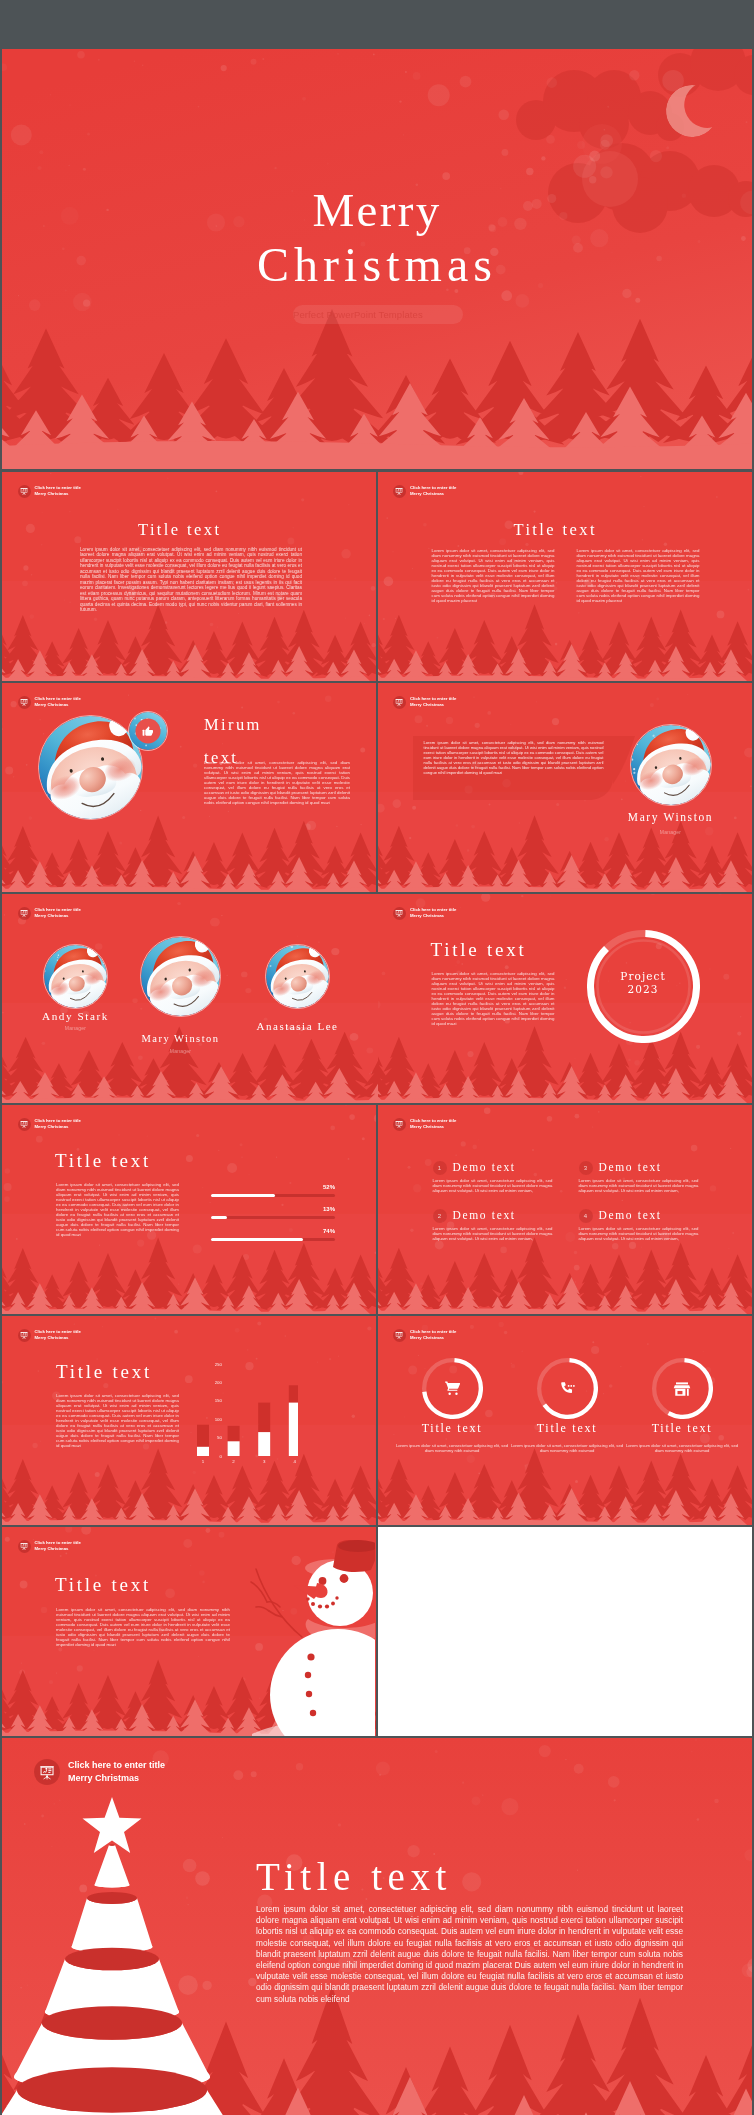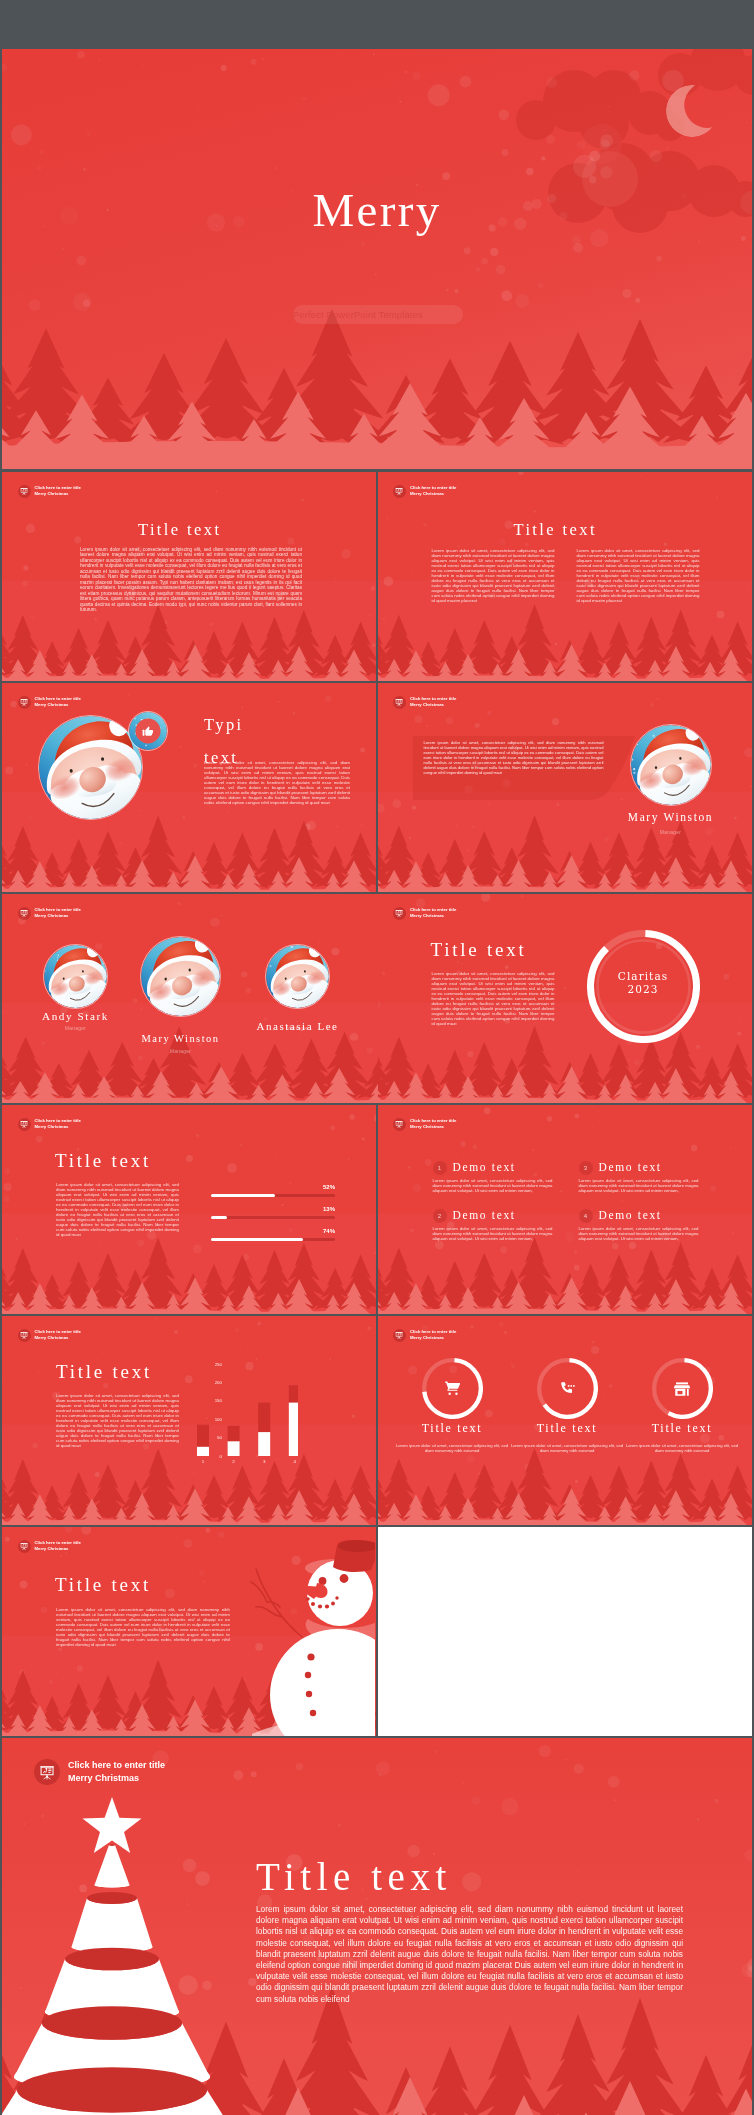--- a/index.html
+++ b/index.html
@@ -211,20 +211,21 @@
           <circle cx="371.8" cy="5.4" r="0.9" fill="#fff" opacity="0.112"></circle>
           <circle cx="84.6" cy="254.2" r="3.6" fill="#fff" opacity="0.087"></circle>
           <circle cx="37.5" cy="119.0" r="2.1" fill="#fff" opacity="0.039"></circle>
           <circle cx="221.7" cy="19.1" r="3.1" fill="#fff" opacity="0.106"></circle>
           <circle cx="697.0" cy="192.4" r="1.5" fill="#fff" opacity="0.037"></circle>
           <circle cx="360.9" cy="195.0" r="2.5" fill="#fff" opacity="0.034"></circle>
           <circle cx="1.2" cy="18.2" r="3.8" fill="#fff" opacity="0.041"></circle>
         </svg>
       </div>
       <div class="hl" style="top:137px;font-size:47px;line-height:48px;letter-spacing:.05em">Merry</div>
+      <div class="hl" style="top:192px;font-size:48px;line-height:48px;letter-spacing:.105em">Christmas</div>
       <div class="pill" style="left:291px;top:256px;width:170px;height:19px;line-height:19px;font-size:9.5px">Perfect PowerPoint Templates</div>
     </div>
     <div class="slide" id="s1" style="left:2.0px;top:425.0px;width:373.5px;height:209.0px">
       <div class="bg">
         <svg viewBox="0 0 373.5 209.0" preserveAspectRatio="none">
           <rect width="373.5" height="209.0" fill="#e8413c"></rect>
           <rect y="108.7" width="373.5" height="100.3" fill="#ea4a46" opacity="0.45"></rect>
           <circle cx="168.5" cy="98.4" r="4.2" fill="#fff" opacity="0.065"></circle>
           <circle cx="189.8" cy="103.5" r="0.7" fill="#fff" opacity="0.069"></circle>
           <circle cx="236.6" cy="141.5" r="0.6" fill="#fff" opacity="0.053"></circle>
@@ -561,21 +562,21 @@
           <circle cx="33.5" cy="32.2" r="2.0" fill="#fff" opacity="0.70"></circle>
           <circle cx="48.6" cy="44.5" r="3.7" fill="#fff" opacity="0.76"></circle>
           <circle cx="48.0" cy="19.4" r="3.2" fill="#fff" opacity="0.86"></circle>
           <circle cx="50" cy="50" r="33" fill="#e8504b"></circle>
           <g transform="translate(50,50) scale(1.42) translate(-12,-12)" fill="#fff">
             <path d="M9.4 20.6h7.8c.85 0 1.5-.5 1.8-1.25l2.2-5.1c.1-.2.1-.4.1-.6v-1.8c0-.95-.85-1.8-1.8-1.8h-5.6l.85-4.05v-.3c0-.4-.2-.75-.4-1.0L13.6 3.4 7.5 9.5c-.35.35-.55.75-.55 1.3v7.9c0 .95.85 1.9 1.8 1.9z"></path>
             <rect x="2.0" y="9.8" width="3.4" height="10.8" rx="0.6"></rect>
           </g>
         </svg>
       </div>
-      <div class="ttl" style="left:202.0px;top:32.0px;font-size:16.5px;">Typi</div>
+      <div class="ttl" style="left:202.0px;top:32.0px;font-size:16.5px;">Mirum</div>
       <div class="ttl" style="left:202.0px;top:65px;font-size:16.5px;">text</div>
       <div class="para" style="left:202.0px;top:77.0px;width:146.0px;font-size:4.40px;line-height:5.00px;text-align:justify;color:rgba(255,255,255,0.82);">Lorem ipsum dolor sit amet, consectetuer adipiscing elit, sed diam nonummy nibh euismod tincidunt ut laoreet dolore magna aliquam erat volutpat. Ut wisi enim ad minim veniam, quis nostrud exerci tation ullamcorper suscipit lobortis nisl ut aliquip ex ea commodo consequat. Duis autem vel eum iriure dolor in hendrerit in vulputate velit esse molestie consequat, vel illum dolore eu feugiat nulla facilisis at vero eros et accumsan et iusto odio dignissim qui blandit praesent luptatum zzril delenit augue duis dolore te feugait nulla facilisi. Nam liber tempor cum soluta nobis eleifend option congue nihil imperdiet doming id quod mazi</div>
     </div>
     <div class="slide" id="s4" style="left:377.5px;top:636.0px;width:374.5px;height:209.0px">
       <div class="bg">
         <svg viewBox="0 0 374.5 209.0" preserveAspectRatio="none">
           <rect width="374.5" height="209.0" fill="#e8413c"></rect>
           <rect y="108.7" width="374.5" height="100.3" fill="#ea4a46" opacity="0.45"></rect>
           <circle cx="36.1" cy="124.8" r="2.0" fill="#fff" opacity="0.102"></circle>
           <circle cx="99.2" cy="42.3" r="2.6" fill="#fff" opacity="0.080"></circle>
@@ -1127,21 +1128,21 @@
       <div class="para" style="left:54.0px;top:77.0px;width:123.0px;font-size:4.40px;line-height:5.00px;text-align:justify;color:rgba(255,255,255,0.82);">Lorem ipsum dolor sit amet, consectetuer adipiscing elit, sed diam nonummy nibh euismod tincidunt ut laoreet dolore magna aliquam erat volutpat. Ut wisi enim ad minim veniam, quis nostrud exerci tation ullamcorper suscipit lobortis nisl ut aliquip ex ea commodo consequat. Duis autem vel eum iriure dolor in hendrerit in vulputate velit esse molestie consequat, vel illum dolore eu feugiat nulla facilisis at vero eros et accumsan et iusto odio dignissim qui blandit praesent luptatum zzril delenit augue duis dolore te feugait nulla facilisi. Nam liber tempor cum soluta nobis eleifend option congue nihil imperdiet doming id quod mazi</div>
       <svg style="position:absolute;left:209px;top:36px;width:113px;height:113px" viewBox="0 0 113 113">
         <circle cx="56.5" cy="56.5" r="46" fill="none" stroke="#fff" stroke-opacity="0.12" stroke-width="2.6"></circle>
       </svg>
       <div class="ring" style="left:209px;top:36px">
         <svg width="113.0" height="113.0" viewBox="0 0 113.0 113.0">
           <circle cx="56.50" cy="56.50" r="53.00" fill="none" stroke="#fff" stroke-opacity="0.17" stroke-width="7.00"></circle>
           <circle cx="56.50" cy="56.50" r="53.00" fill="none" stroke="#fff" stroke-width="7.00" stroke-dasharray="289.718 43.291" transform="rotate(-88 56.50 56.50)" stroke-linecap="butt"></circle>
         </svg>
       </div>
-      <div style="position:absolute;left:209px;top:76px;width:113px;text-align:center;color:#fff;font-family:'DejaVu Serif',serif;font-size:10.5px;line-height:12.5px;letter-spacing:.10em"><span>Claritas</span><br><span>2023</span></div>
+      <div style="position:absolute;left:209px;top:76px;width:113px;text-align:center;color:#fff;font-family:'DejaVu Serif',serif;font-size:10.5px;line-height:12.5px;letter-spacing:.10em"><span>Project</span><br><span>2023</span></div>
     </div>
     <div class="slide" id="s7" style="left:2.0px;top:1058.0px;width:373.5px;height:209.0px">
       <div class="bg">
         <svg viewBox="0 0 373.5 209.0" preserveAspectRatio="none">
           <rect width="373.5" height="209.0" fill="#e8413c"></rect>
           <rect y="108.7" width="373.5" height="100.3" fill="#ea4a46" opacity="0.45"></rect>
           <circle cx="195.2" cy="144.0" r="4.6" fill="#fff" opacity="0.052"></circle>
           <circle cx="288.8" cy="125.1" r="2.1" fill="#fff" opacity="0.038"></circle>
           <circle cx="5.3" cy="66.0" r="2.7" fill="#fff" opacity="0.049"></circle>
           <circle cx="187.4" cy="53.6" r="3.5" fill="#fff" opacity="0.102"></circle>

